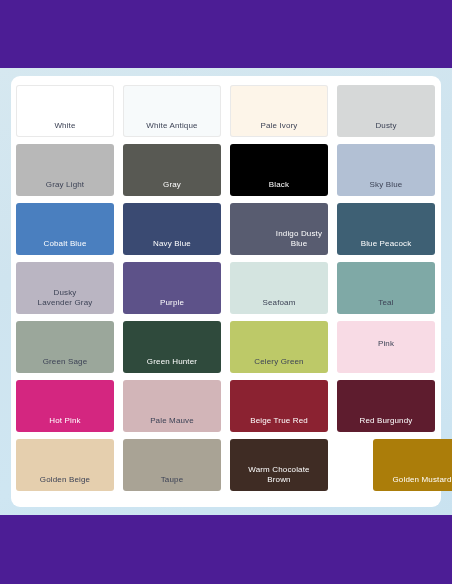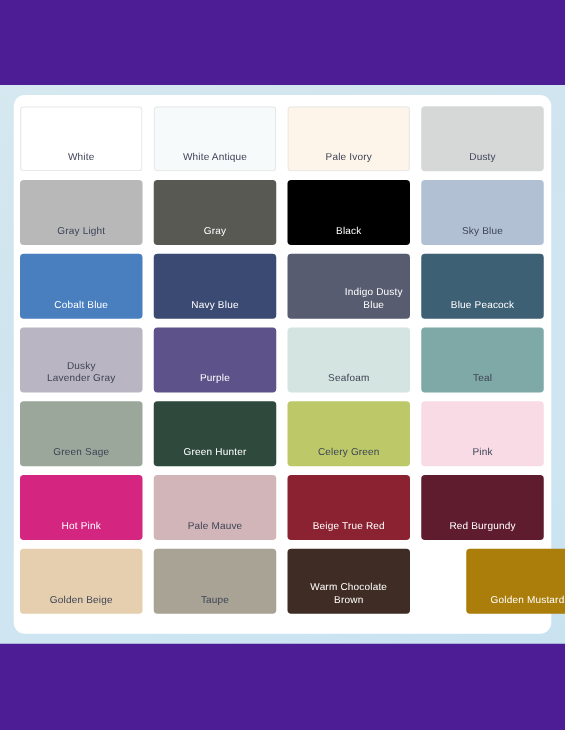--- a/index.html
+++ b/index.html
@@ -142,21 +142,21 @@
         </div>
         <div class="swatch" style="background: rgb(155, 167, 155);">
           <span class="swatch-label dark-text" style="color: rgb(61, 67, 86);">Green Sage</span>
         </div>
         <div class="swatch" style="background: rgb(47, 74, 60); align-items: flex-end;">
           <span class="swatch-label light-text" style="color: rgb(255, 255, 255);">Green Hunter</span>
         </div>
         <div class="swatch" style="background: rgb(189, 201, 104);">
           <span class="swatch-label dark-text" style="color: rgb(61, 67, 86);">Celery Green</span>
         </div>
-        <div class="swatch" style="background: rgb(248, 219, 229);">
+        <div class="swatch" style="background: rgb(248, 219, 229); align-items: center;">
           <span class="swatch-label dark-text" style="color: rgb(61, 67, 86);">Pink</span>
         </div>
         <div class="swatch" style="background: rgb(212, 38, 128);">
           <span class="swatch-label light-text" style="color: rgb(255, 255, 255);">Hot Pink</span>
         </div>
         <div class="swatch" style="background: rgb(210, 181, 184);">
           <span class="swatch-label dark-text" style="color: rgb(61, 67, 86);">Pale Mauve</span>
         </div>
         <div class="swatch" style="background: rgb(139, 34, 49);">
           <span class="swatch-label light-text" style="color: rgb(255, 255, 255);">Beige True Red</span>

